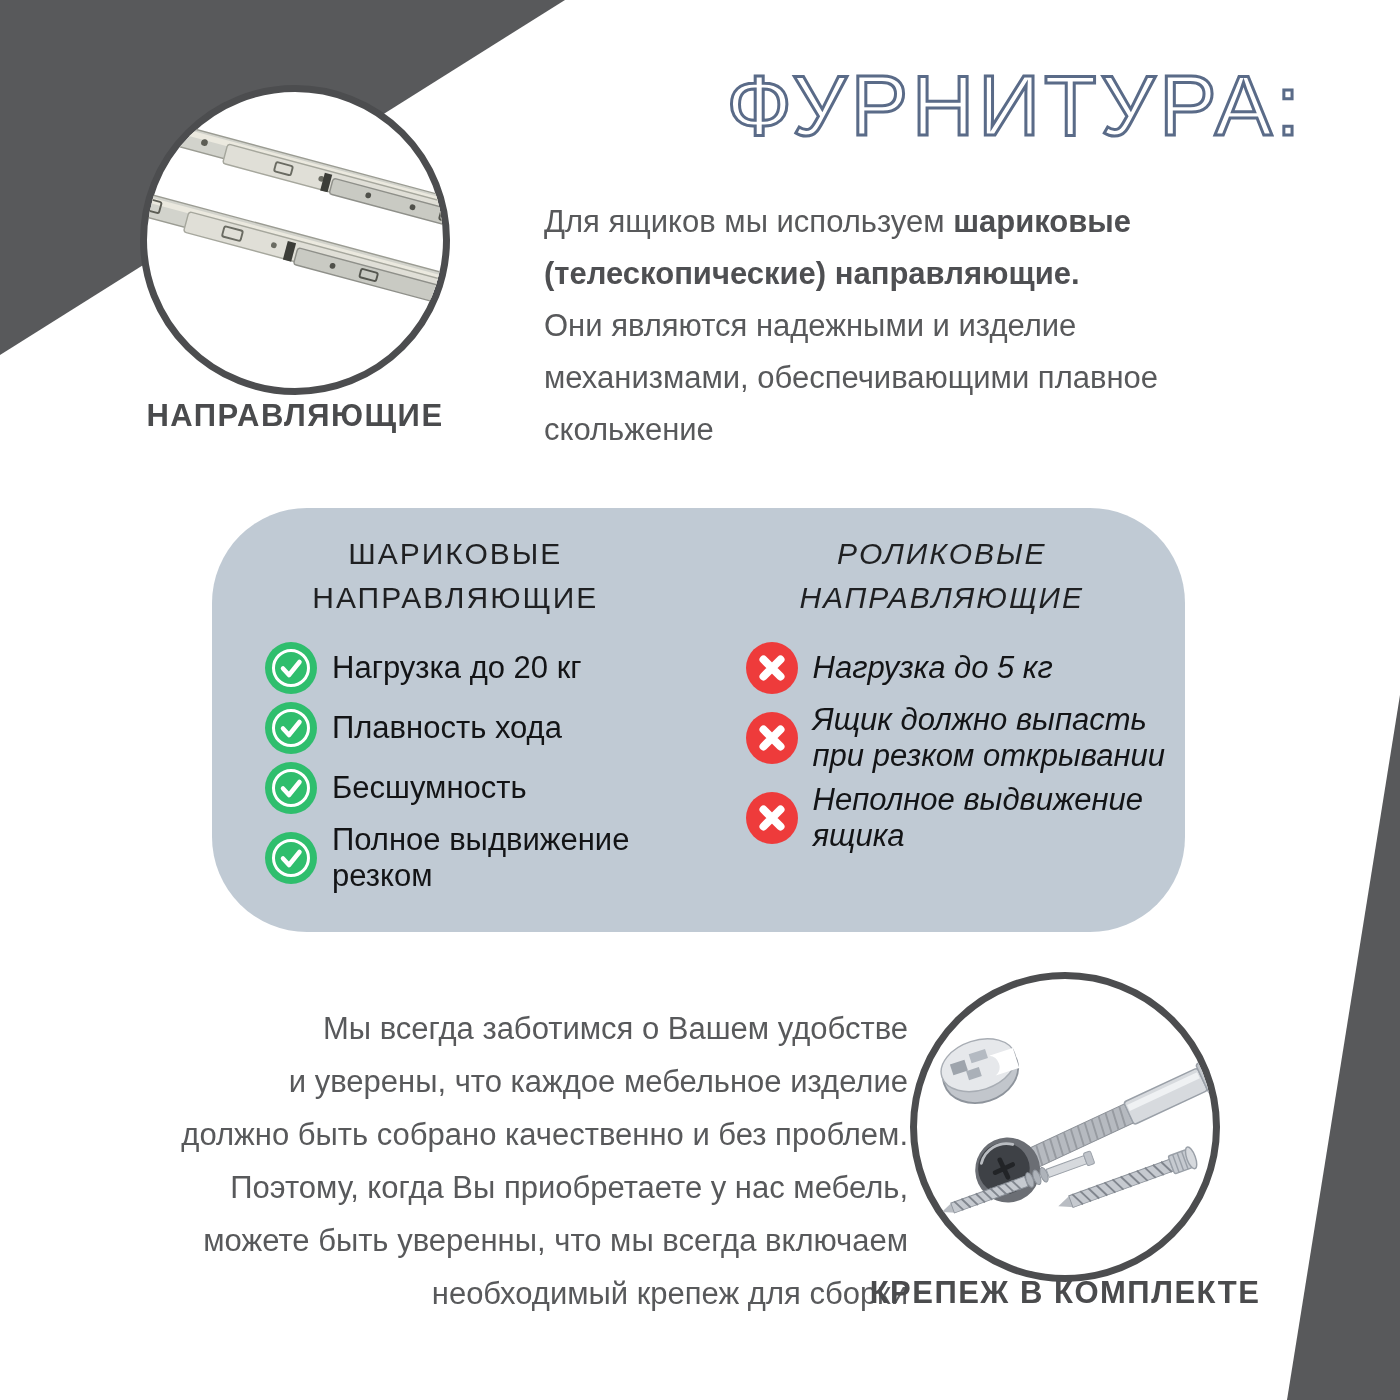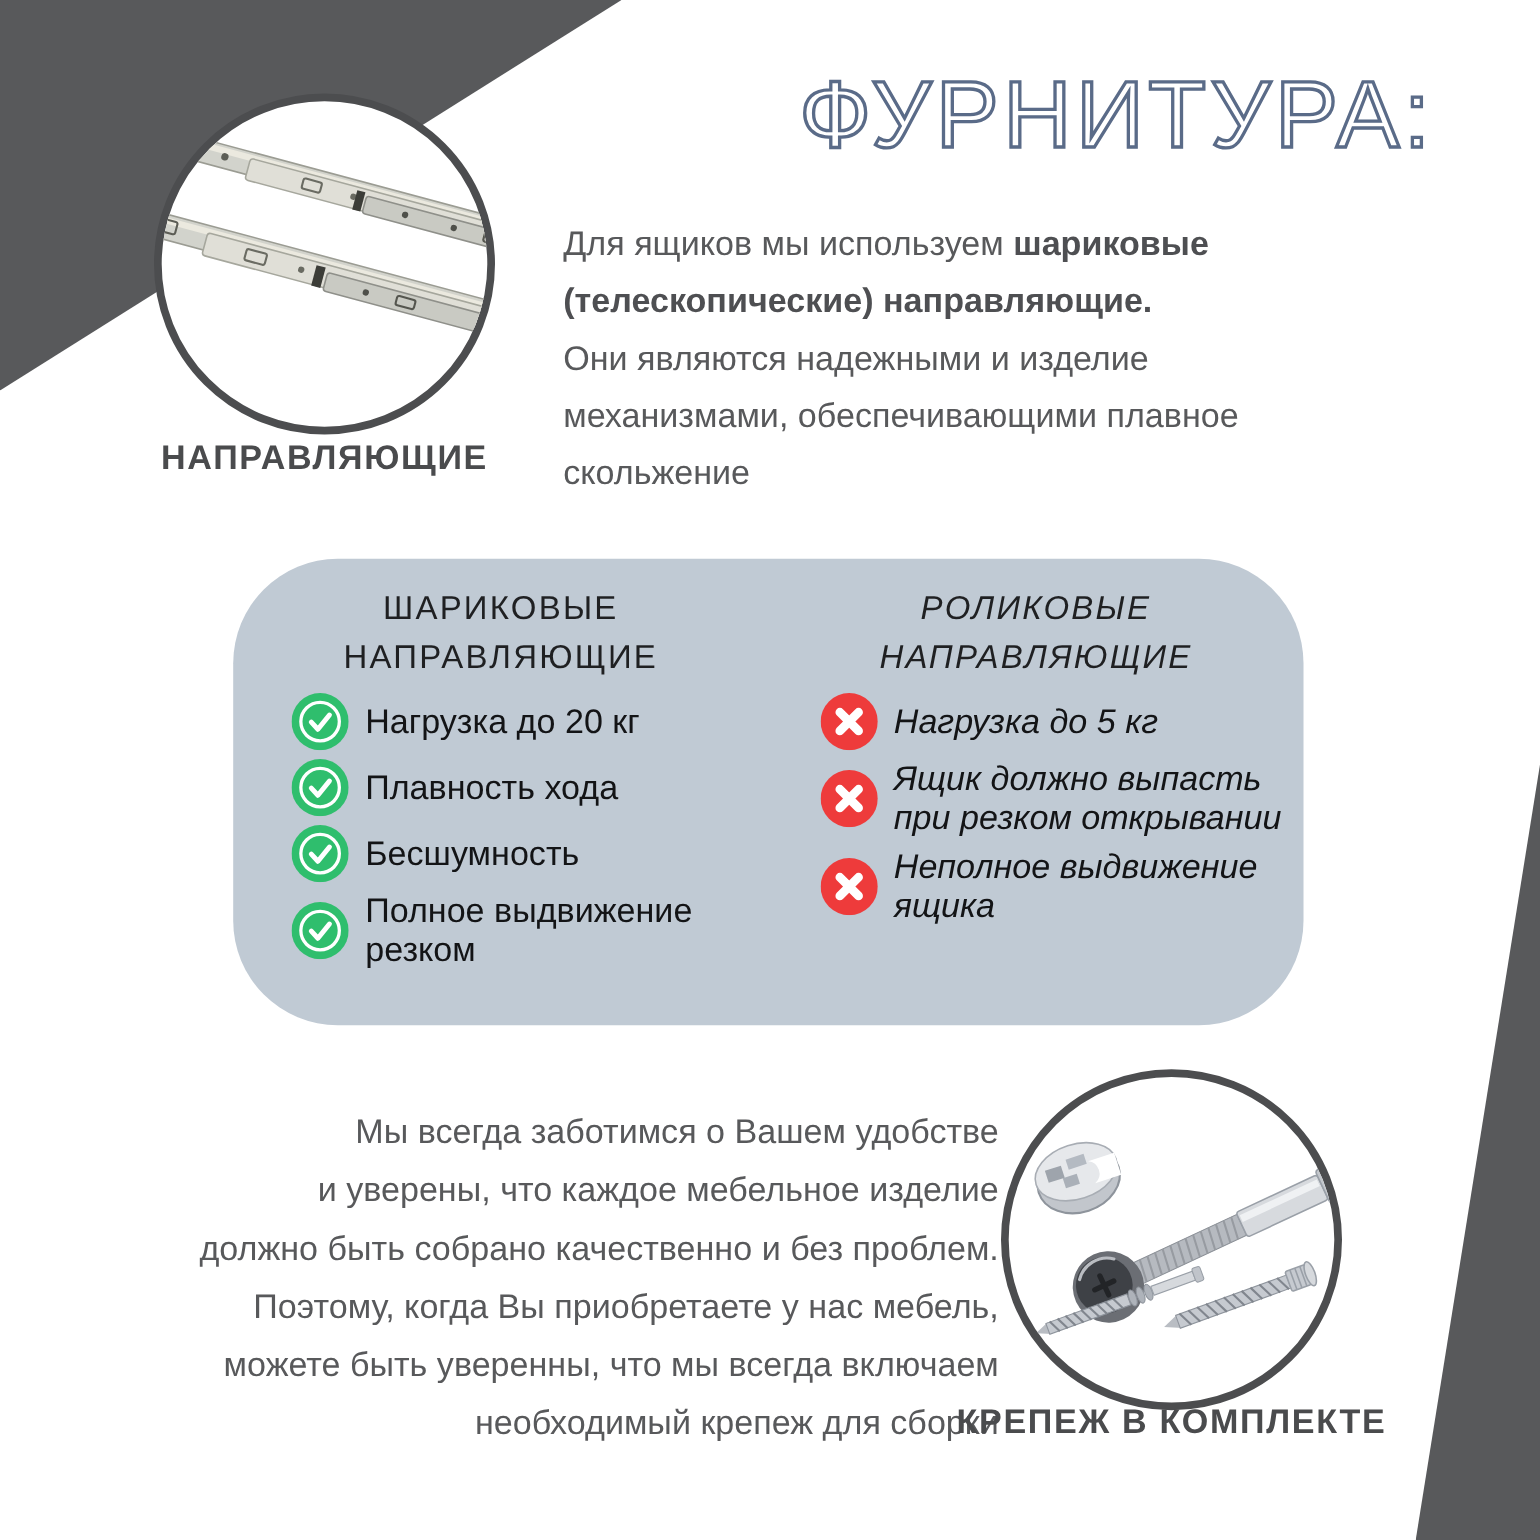--- a/index.html
+++ b/index.html
@@ -33,41 +33,41 @@
 
   
   .page-title{
     position:absolute;right:96px;top:56px;margin:0;
     font-size:86px;font-weight:400;letter-spacing:4px;white-space:nowrap;
     color:transparent;-webkit-text-stroke:3px var(--title-outline,#5a6b88);
   }
 
   
   .intro{
-    position:absolute;left:512px;top:196px;width:690px;margin:0;
+    position:absolute;left:544px;top:196px;width:690px;margin:0;
     font-size:31px;line-height:52px;color:var(--body-text,#58595b);
   }
   .intro b{font-weight:700;color:#4e4f52;}
 
   
   .card{
     position:absolute;left:212px;top:508px;width:973px;height:424px;
     background:var(--card-bg,#c0cad4);border-radius:95px;display:flex;box-sizing:border-box;
     padding-top:24px;
   }
   .col{width:50%;box-sizing:border-box;}
   .col-left{padding-left:53px;}
   .col-right{padding-left:47px;font-style:italic;}
   .col-header{
     text-align:center;font-size:30px;line-height:44px;letter-spacing:2px;
     color:var(--heading-text,#1f2022);
   }
   .col-left .col-header{margin-right:53px;}
   .col-right .col-header{margin-right:47px;}
-  .rows{margin-top:10px;}
+  .rows{margin-top:22px;}
   .row{display:flex;align-items:center;gap:15px;margin-bottom:8px;min-height:52px;}
   .ic{flex:0 0 52px;width:52px;height:52px;}
   .ic svg{display:block;width:52px;height:52px;}
   .chk-bg{fill:var(--check-green,#2fbe6d);}
   .crs-bg{fill:var(--cross-red,#ee3b3b);}
   .row-text{
     font-size:31px;line-height:36px;color:#131416;white-space:pre-line;
   }
 
   

